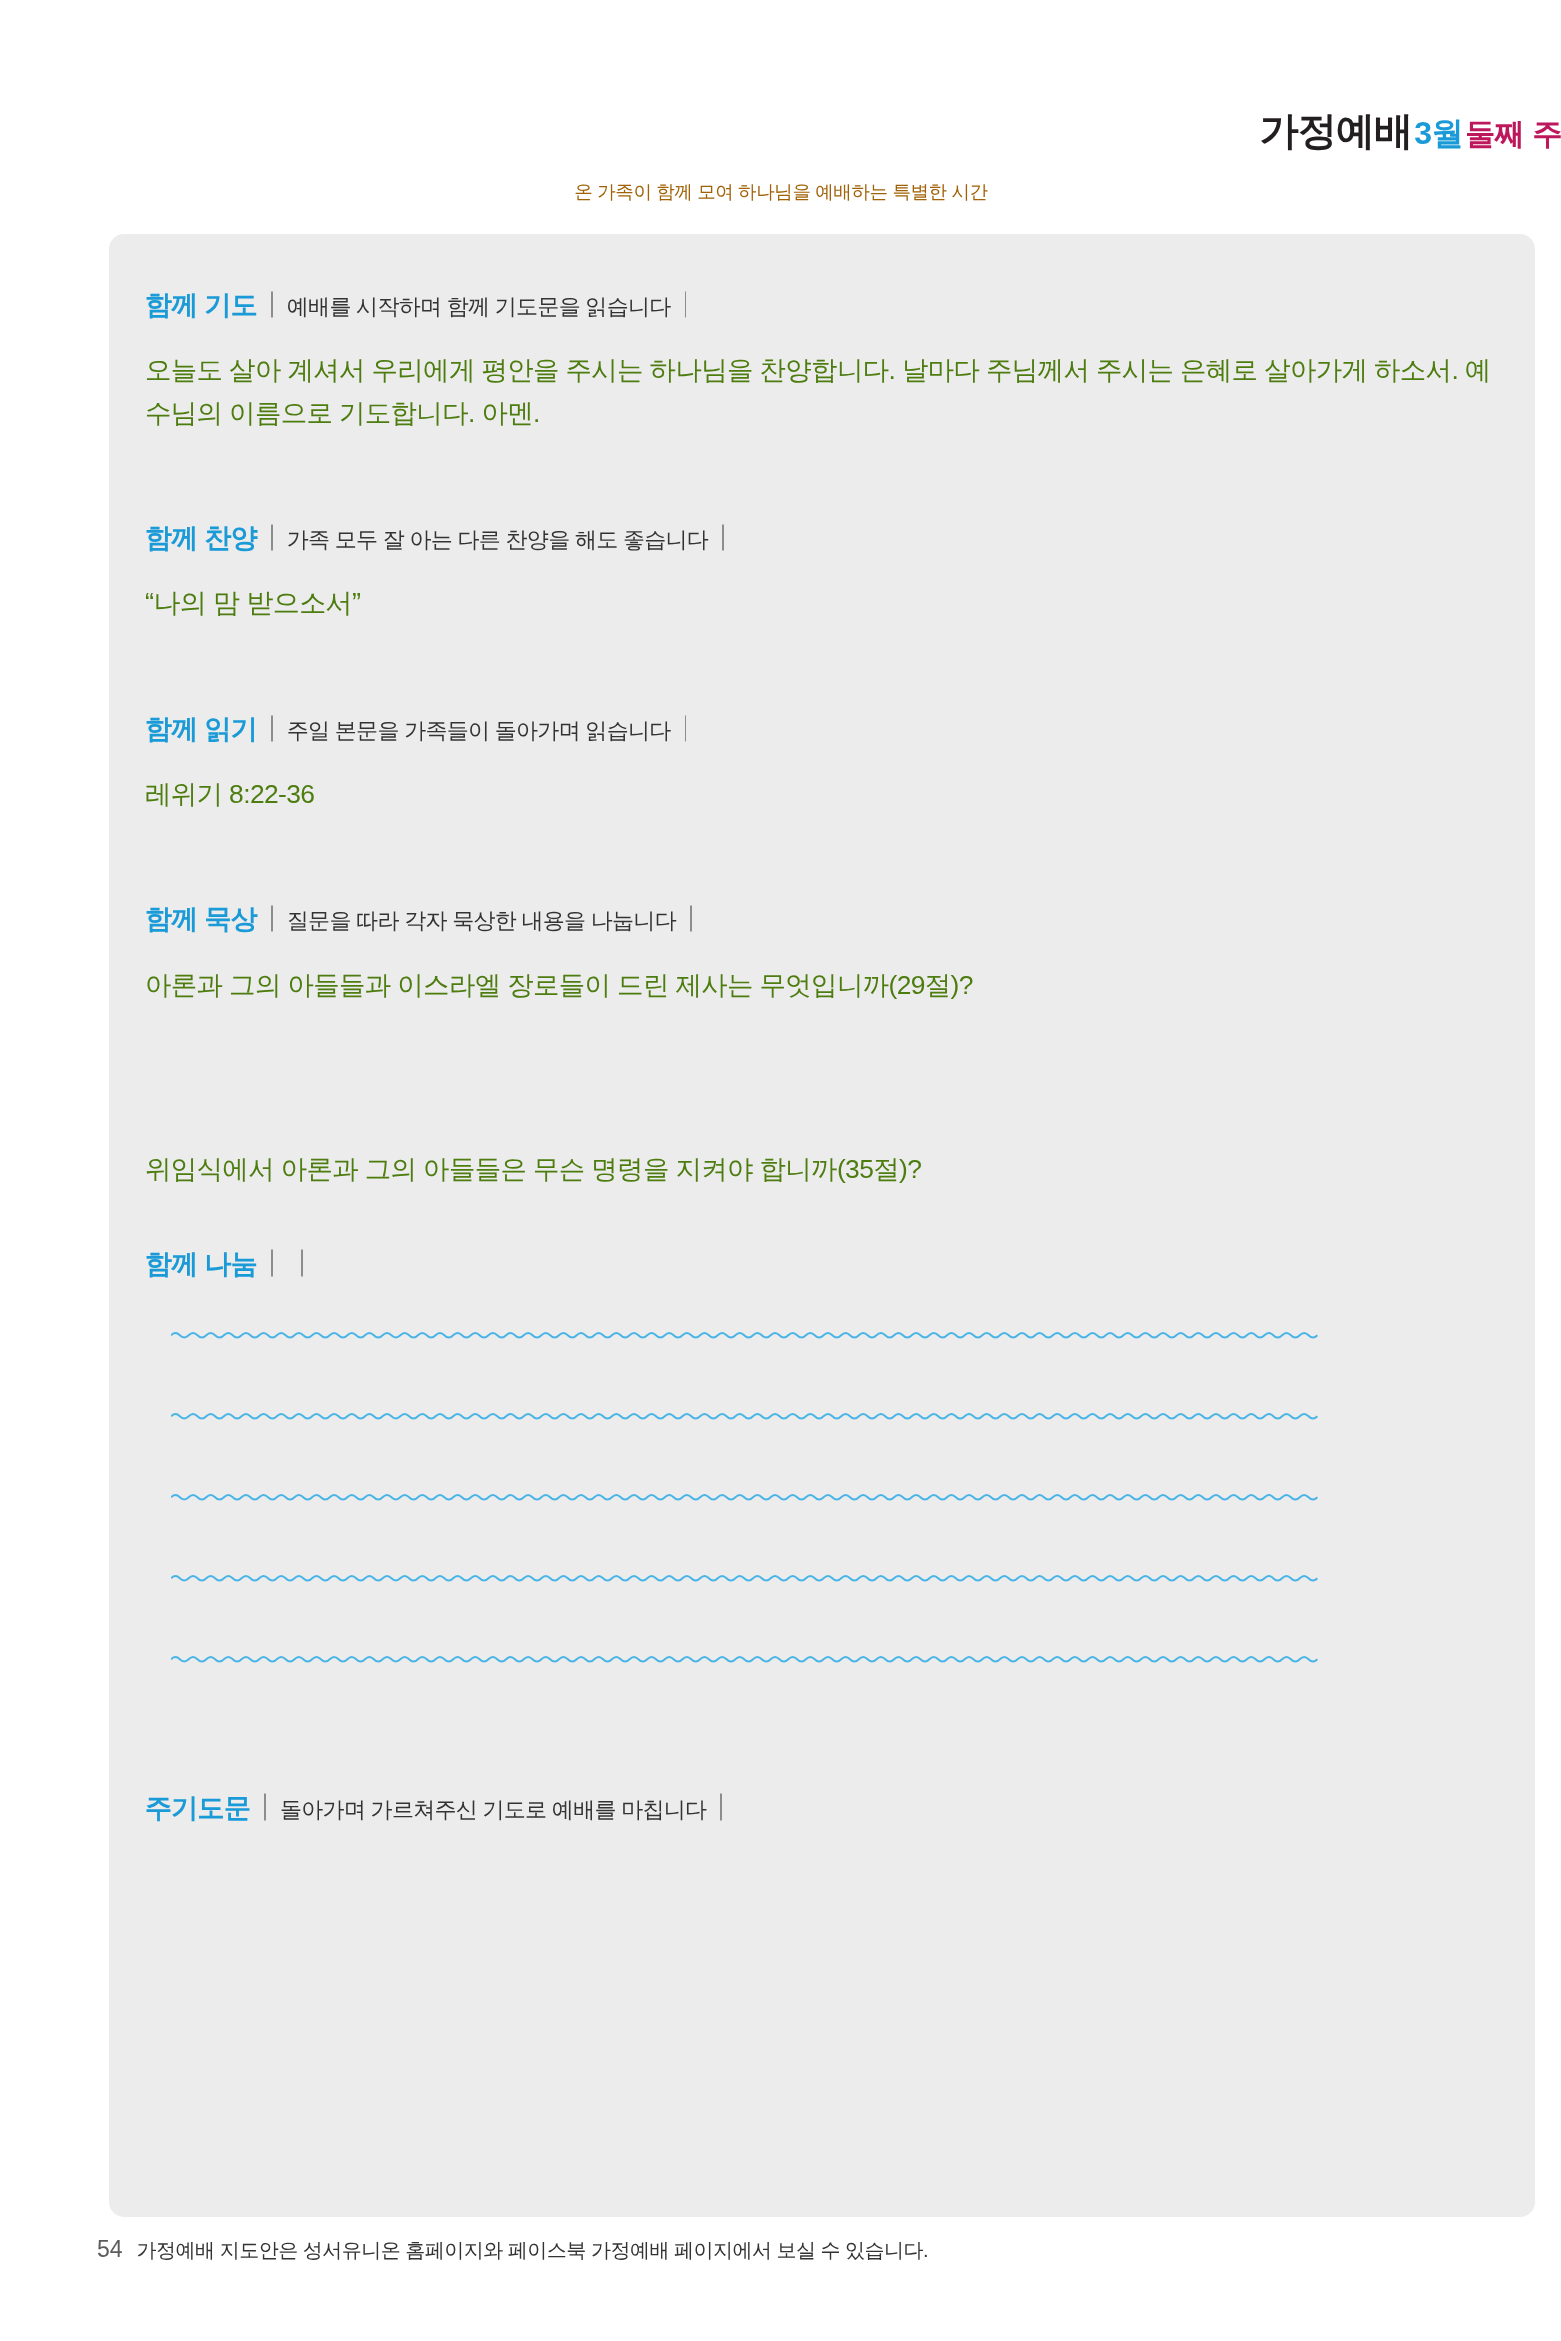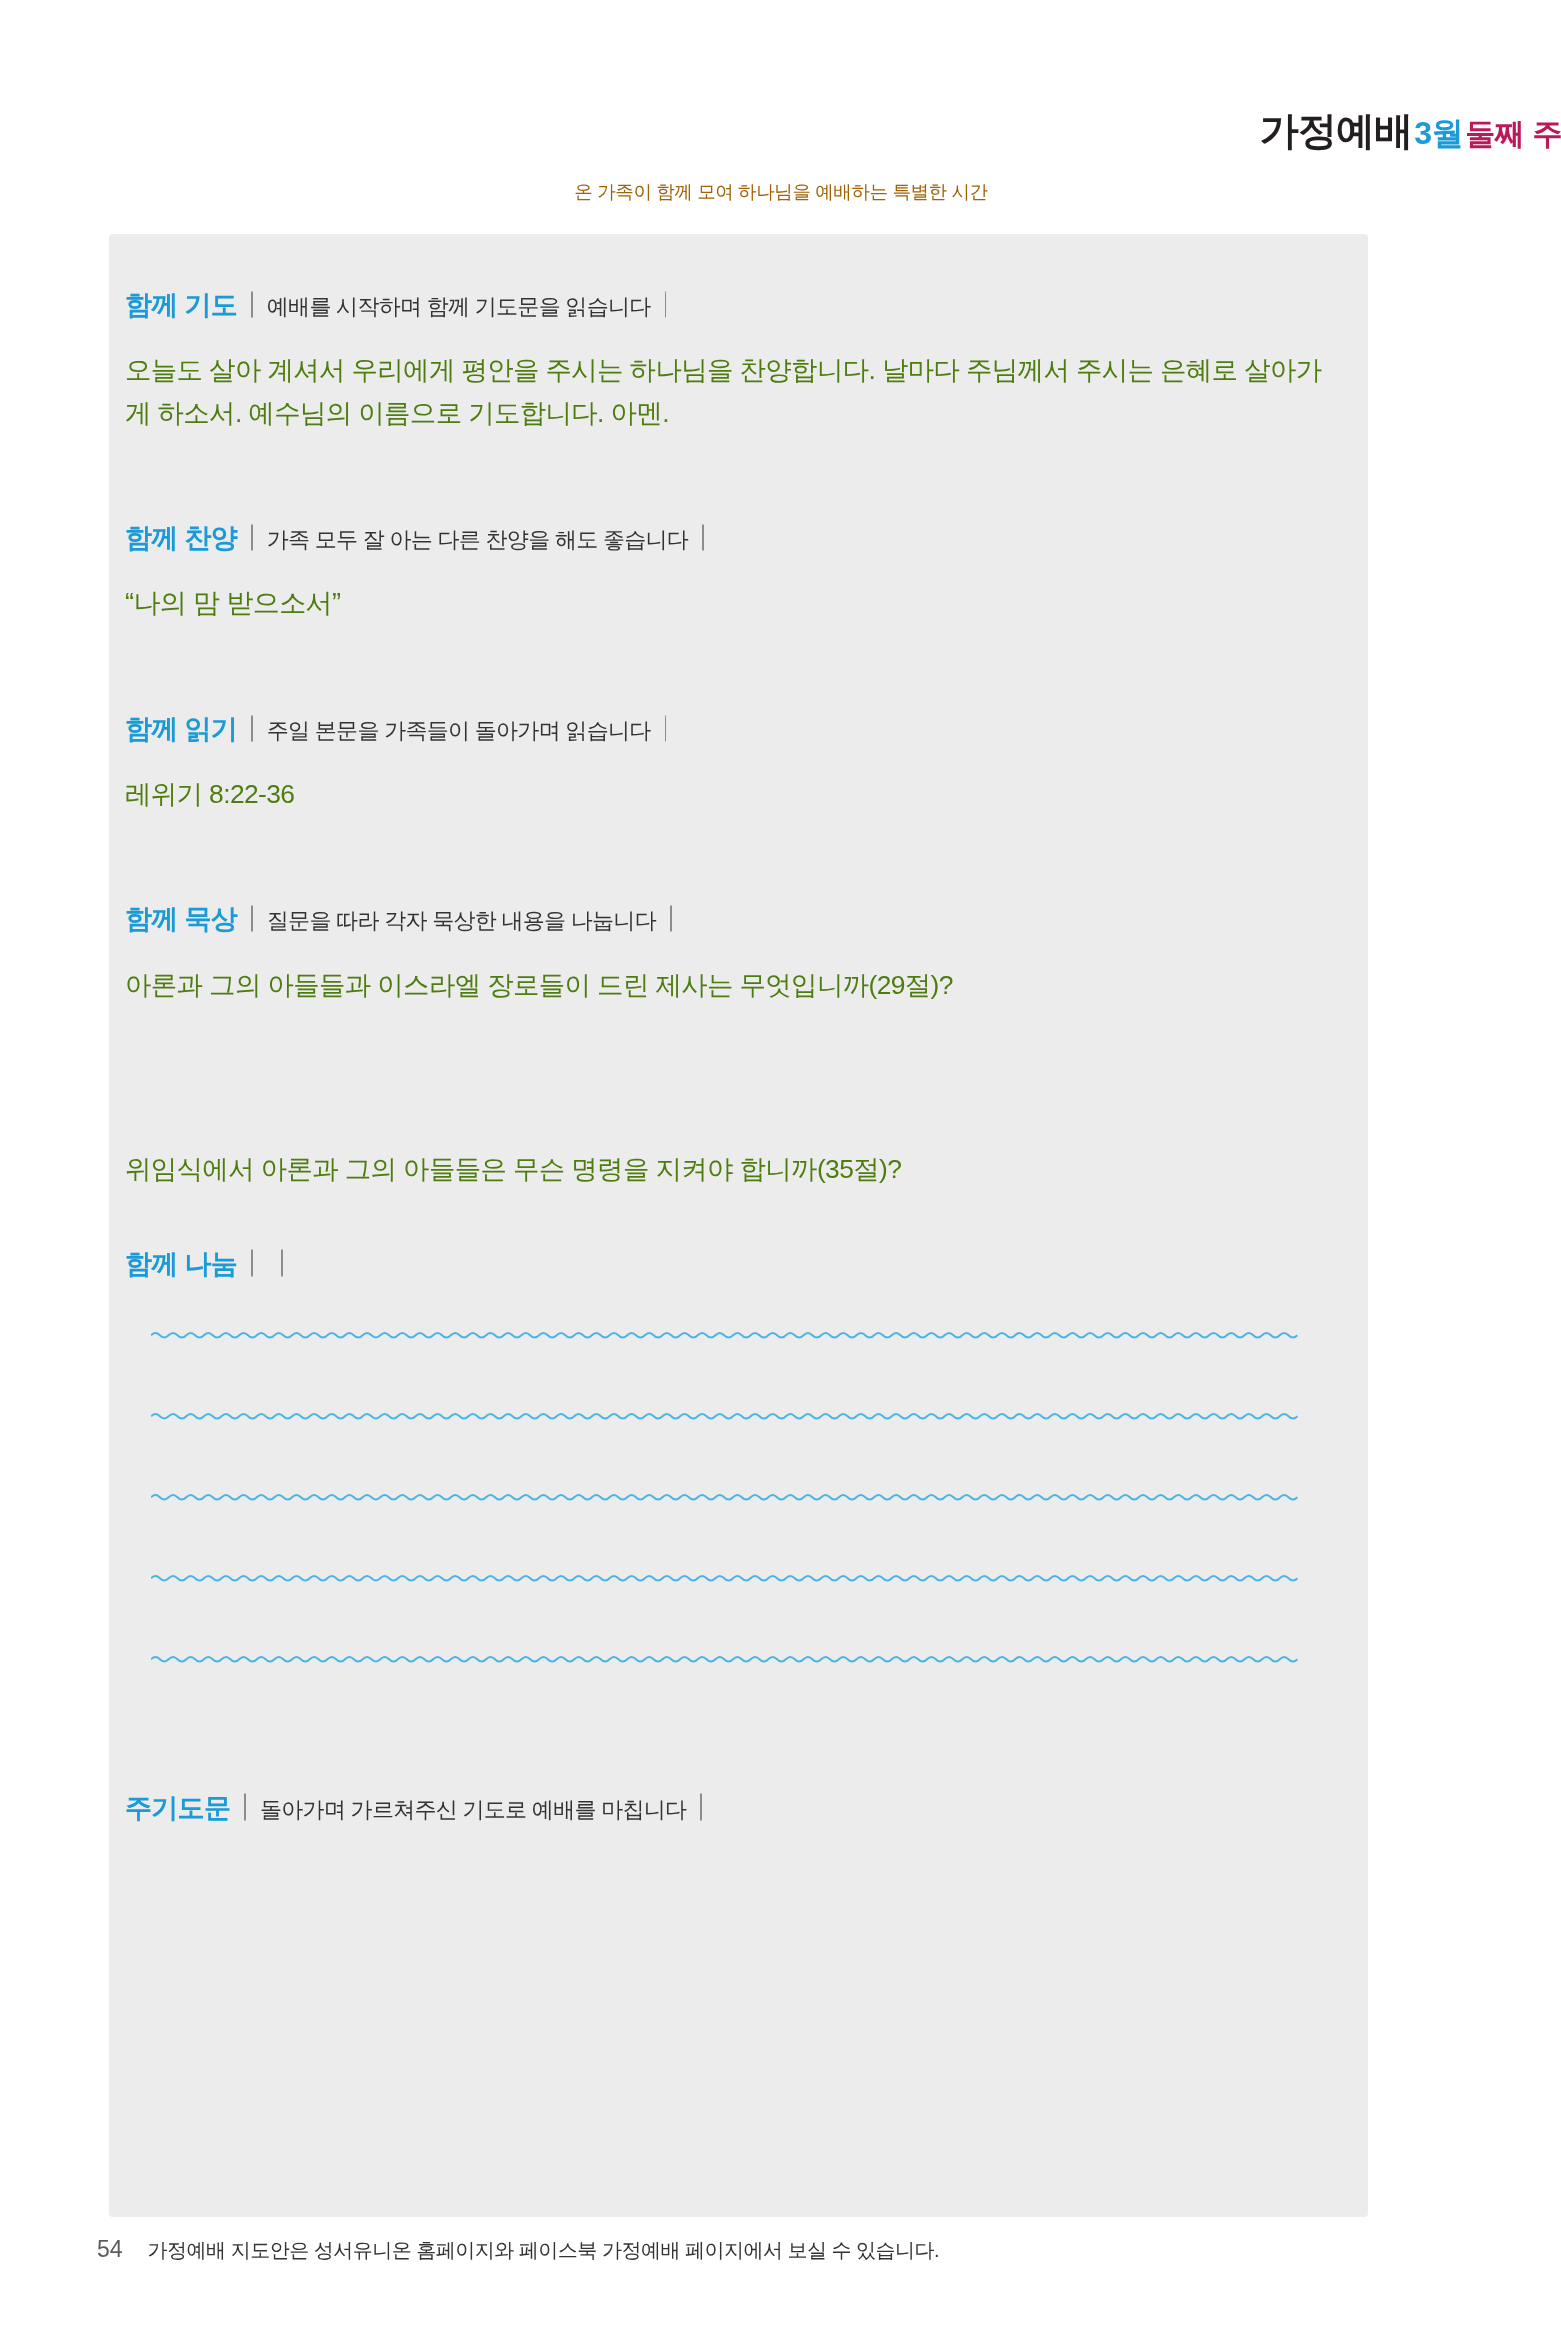--- a/index.html
+++ b/index.html
@@ -57,26 +57,26 @@
     font-size: 18.5px;
     color: #a16207;
     letter-spacing: -0.4px;
   }
 
   
   .card {
     position: absolute;
     left: 109px;
     top: 234px;
-    width: 1259px;
+    width: 1426px;
     height: 1983px;
     background: #ececec;
-    border-radius: 4px;
+    border-radius: 15px;
     box-sizing: border-box;
-    padding: 53px 32px 0 16px;
+    padding: 53px 32px 0 36px;
   }
 
   .section {
     margin-bottom: 0;
   }
 
   .sec-head {
     display: flex;
     align-items: baseline;
     gap: 0;
@@ -131,21 +131,21 @@
     display: block;
   }
 
   
   .footer {
     position: absolute;
     left: 97px;
     bottom: 78px;
     display: flex;
     align-items: baseline;
-    gap: 25px;
+    gap: 14px;
   }
   .page-num {
     font-size: 23px;
     color: #5c5c5c;
   }
   .footer-text {
     font-size: 20px;
     color: #333;
     letter-spacing: -0.5px;
   }

